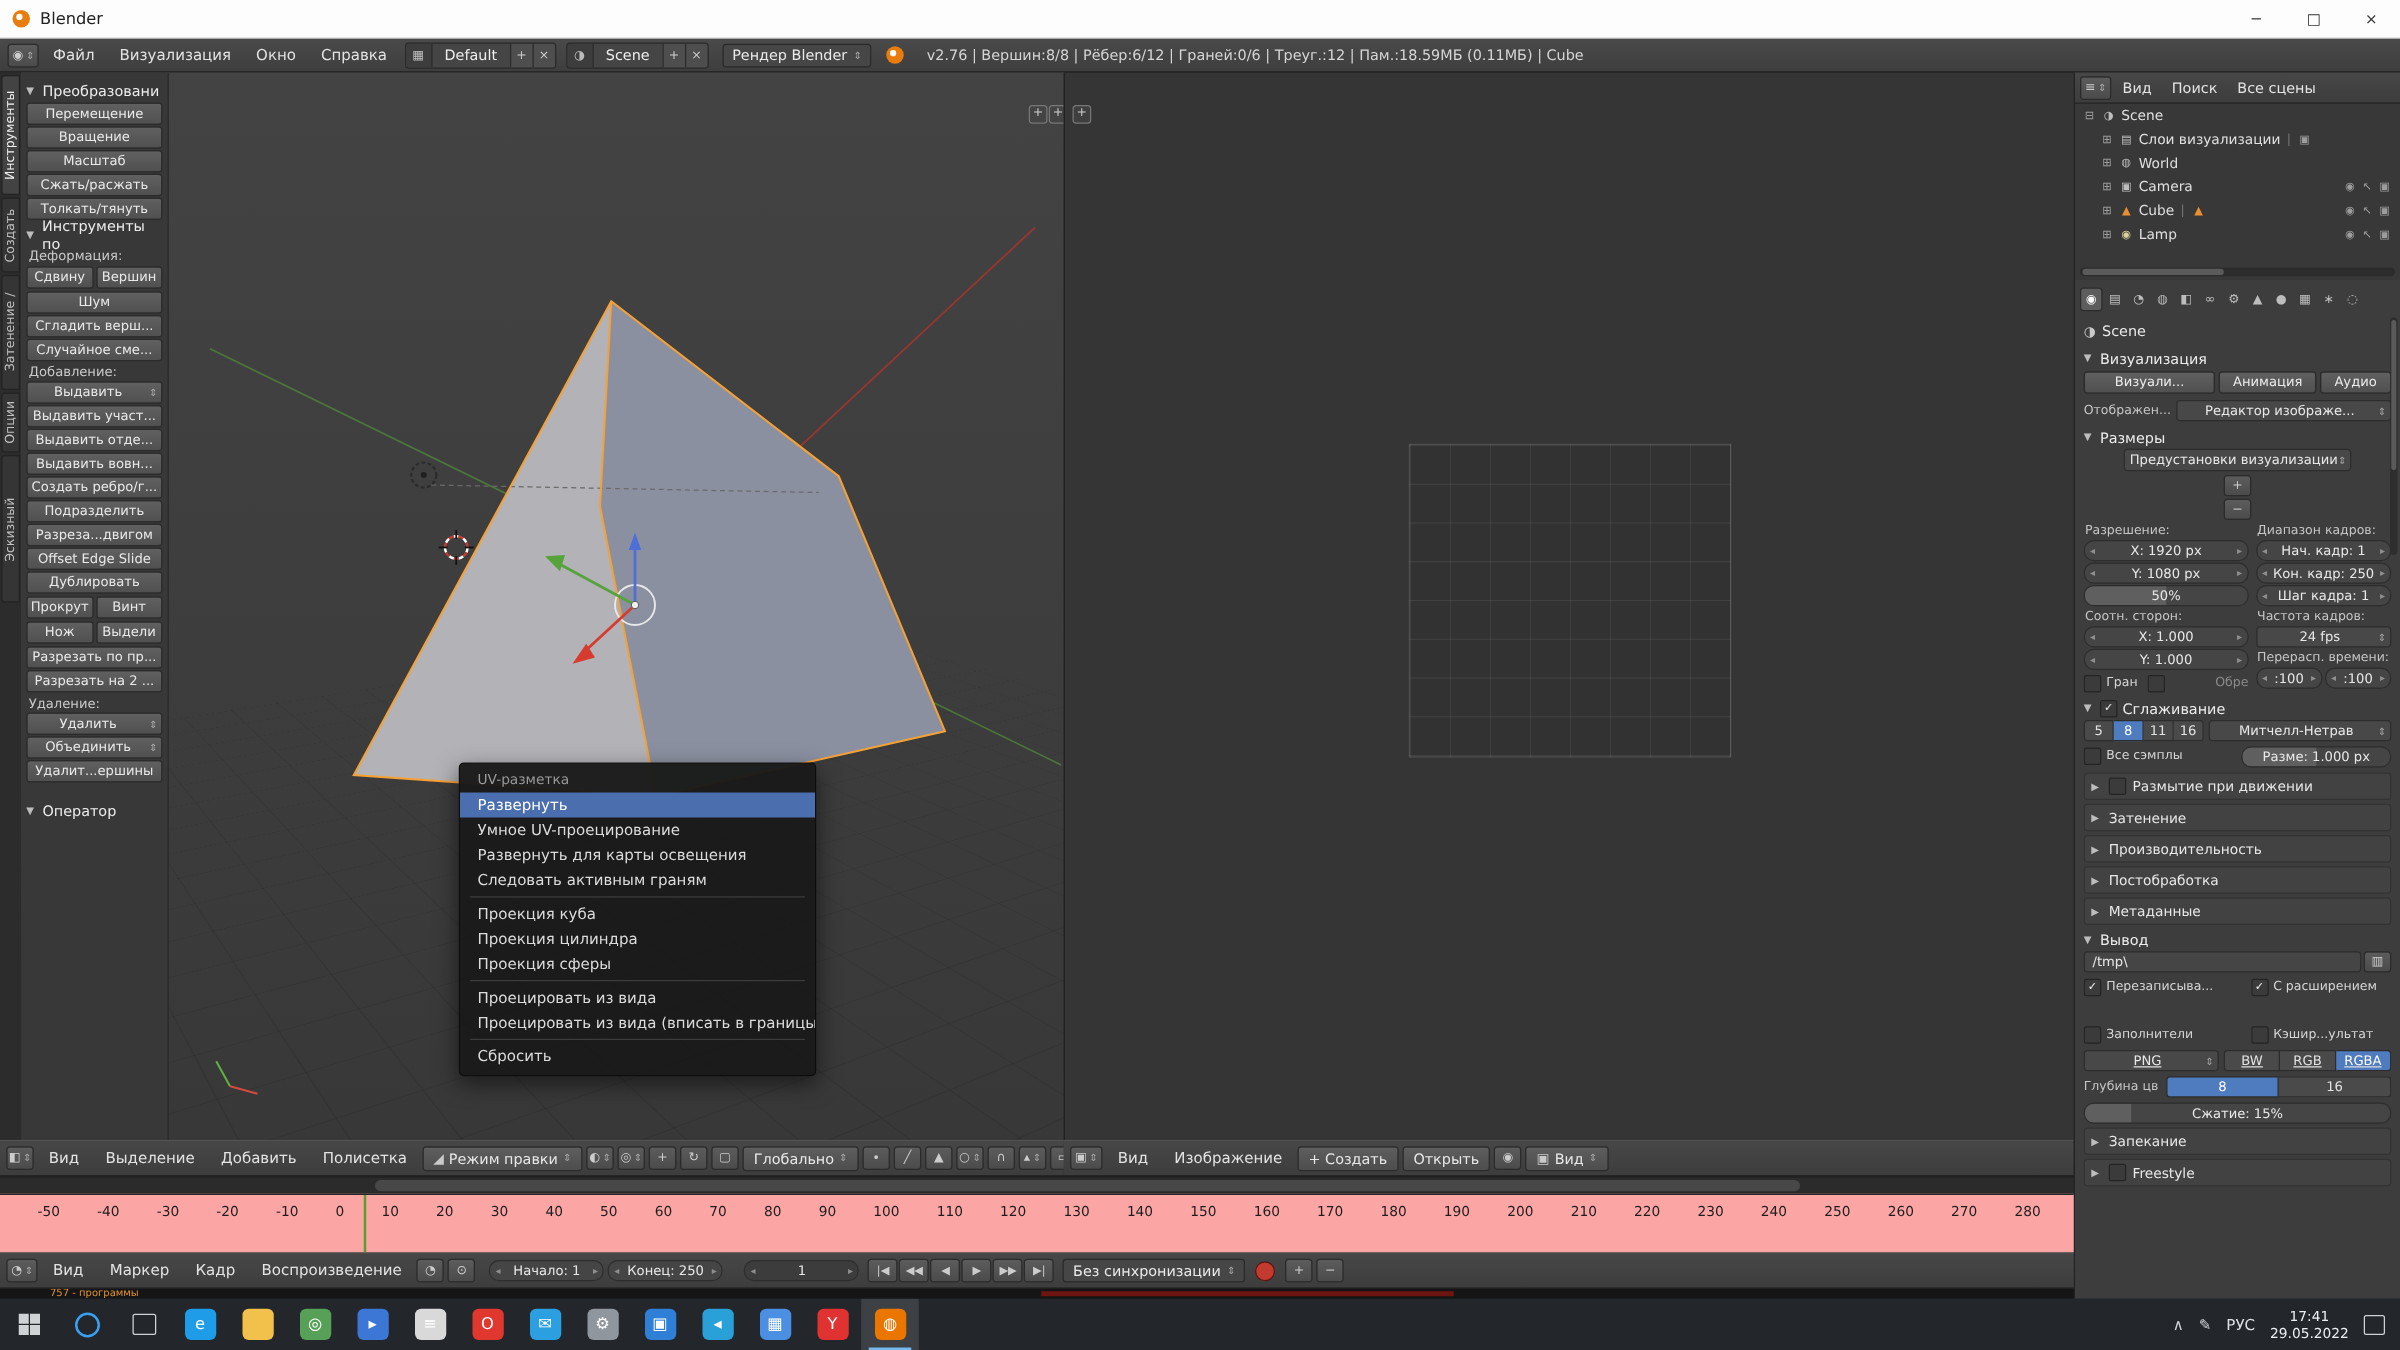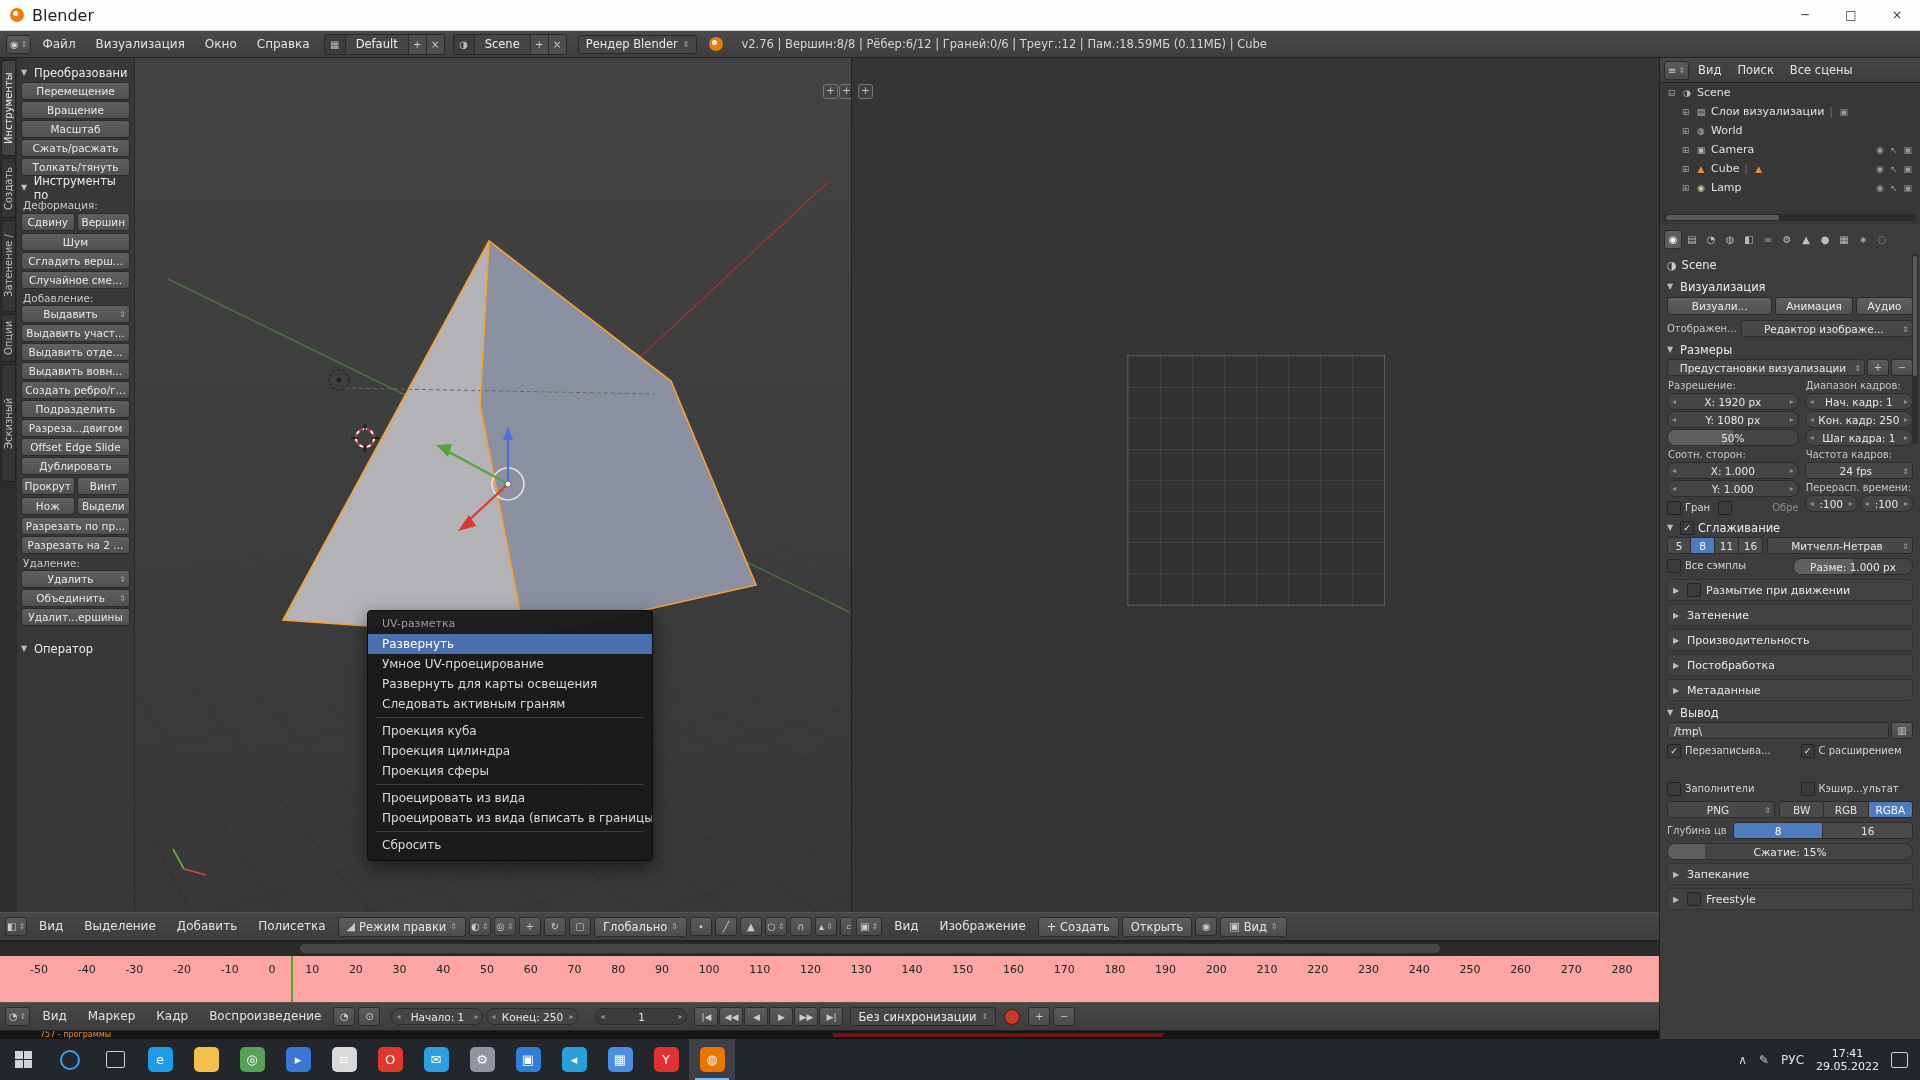--- a/index.html
+++ b/index.html
@@ -3,21 +3,21 @@
 <meta charset="utf-8">
 <style>
   html,body{margin:0;padding:0;background:#181818;}
   #root{position:relative;width:1920px;height:1080px;overflow:hidden;
         font-family:"DejaVu Sans",sans-serif;font-size:12px;color:#ddd;background:#2b2b2b;}
   
   .titlebar{position:absolute;left:0;top:0;width:1920px;height:31px;background:#fdfdfd;color:#111;
             display:flex;align-items:center;border-bottom:1px solid #d0d0d0;box-sizing:border-box;}
   .tb-logo{width:14px;height:14px;border-radius:50%;background:#e87d0d;margin:0 8px 0 10px;position:relative;}
   .tb-logo::after{content:"";position:absolute;left:3px;top:3px;width:5px;height:5px;border-radius:50%;background:#fff;}
-  .tb-title{font-size:16px;color:#222;}
+  .tb-title{font-size:13px;color:#222;}
   .tb-btns{margin-left:auto;display:flex;height:100%;}
   .tb-btn{width:46px;height:100%;display:flex;align-items:center;justify-content:center;color:#333;font-size:12px;}
   
   .infobar{position:absolute;left:0;top:31px;width:1920px;height:27px;
            background:linear-gradient(#4a4a4a,#3e3e3e);border-bottom:1px solid #242424;
            display:flex;align-items:center;box-sizing:border-box;padding:0 6px;gap:2px;}
   .hmenu{padding:0 9px;line-height:26px;color:#e3e3e3;font-size:12px;}
   .ibtn{height:19px;min-width:22px;border-radius:3px;background:linear-gradient(#5c5c5c,#4b4b4b);
         border:1px solid #2b2b2b;color:#ccc;font-size:10px;display:inline-flex;align-items:center;
         justify-content:center;padding:0 3px;gap:2px;box-sizing:border-box;}
@@ -511,21 +511,21 @@
     </div>
     <div style="display:flex;gap:4px;align-items:center;margin-top:4px;">
       <span class="plabel" style="margin:0">Отображен...</span>
       <div class="dd2 flex1">Редактор изображе...</div>
     </div>
 
     <div class="phead">
       <span class="parr">▼</span>
       <span>Размеры</span>
     </div>
-    <div style="display:flex;gap:2px;align-items:center;">
+    <div style="display:flex;gap:2px;align-items:center;flex-direction:column;">
       <div class="dd2 flex1">Предустановки визуализации</div>
       <span class="ibtn" style="height:17px">+</span>
       <span class="ibtn" style="height:17px">−</span>
     </div>
     <div class="grid2">
       <div>
         <div class="plabel">Разрешение:</div>
         <div class="f num">X: 1920 px</div>
         <div class="f num">Y: 1080 px</div>
         <div class="f">
@@ -628,21 +628,21 @@
         </span>
       <span class="cbrow">
           <span class="cb"></span>
         <span>Заполнители</span>
         </span>
       <span class="cbrow">
           <span class="cb"></span>
         <span>Кэшир...ультат</span>
         </span>
     </div>
-    <div style="display:flex;gap:4px;align-items:center;margin-top:3px;">
+    <div style="display:flex;gap:4px;align-items:center;margin-top:3px;text-decoration:underline;">
       <div class="dd2" style="width:108px">PNG</div>
       <div class="seg flex1">
         <span class="flex1">BW</span>
         <span class="flex1">RGB</span>
         <span class="flex1 active">RGBA</span>
       </div>
     </div>
     <div style="display:flex;gap:6px;align-items:center;margin-top:2px;">
       <span class="plabel" style="margin:0">Глубина цв</span>
       <div class="seg flex1">

